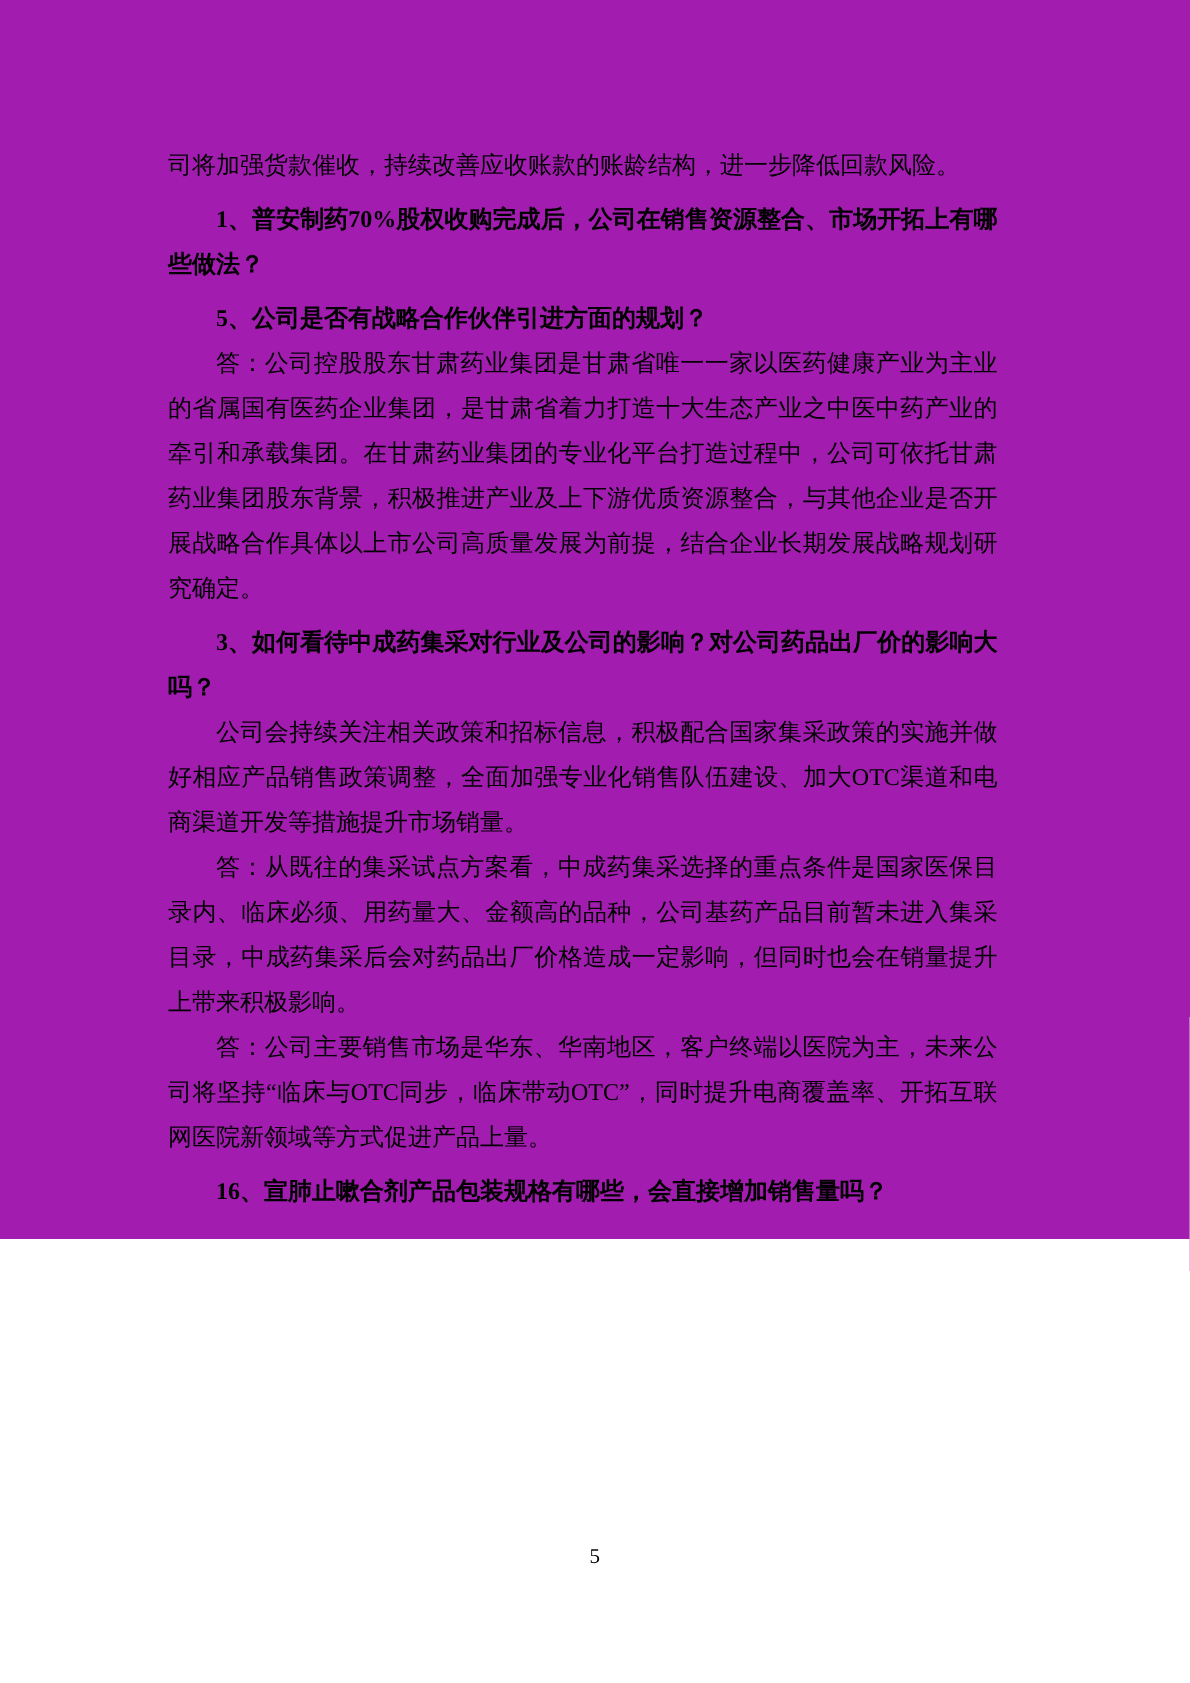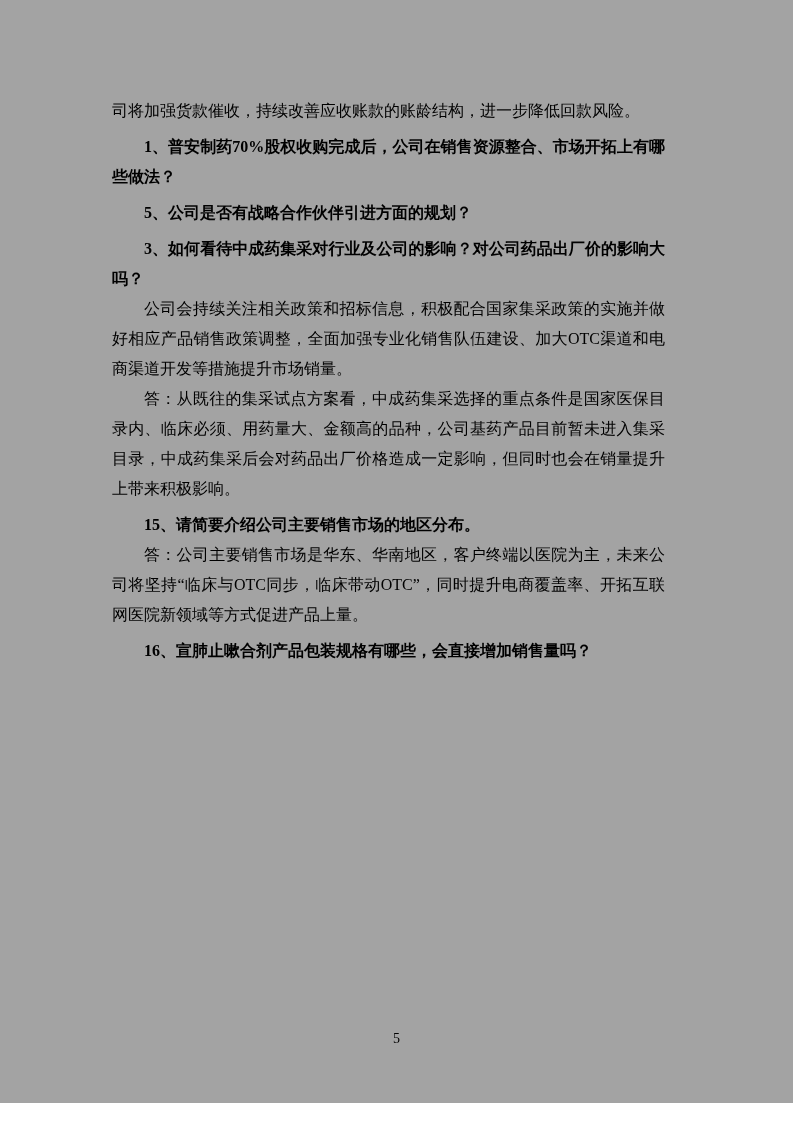--- a/index.html
+++ b/index.html
@@ -12,22 +12,22 @@
     height: 1122px;
     position: relative;
     font-family: "Liberation Serif", serif;
     color: #000000;
     overflow: hidden;
   }
   .page {
     position: absolute;
     left: 0; top: 0;
     width: 793px;
-    height: 1103px;
-    background: #a3a3a3;
+    height: 826px;
+    background: #a21caf;
   }
   .content {
     position: absolute;
     left: 112px;
     top: 96px;
     width: 553px;
     font-size: 16px;
     line-height: 30px;
     text-align: justify;
     text-justify: inter-character;
@@ -56,23 +56,23 @@
   }
 </style>
 </head>
 <body>
 
 <div class="page">
   <div class="content">
     <p class="continuation">司将加强货款催收，持续改善应收账款的账龄结构，进一步降低回款风险。</p>
     <p class="question">1、普安制药70%股权收购完成后，公司在销售资源整合、市场开拓上有哪些做法？</p>
     <p class="question">5、公司是否有战略合作伙伴引进方面的规划？</p>
+    <p class="answer">答：公司控股股东甘肃药业集团是甘肃省唯一一家以医药健康产业为主业的省属国有医药企业集团，是甘肃省着力打造十大生态产业之中医中药产业的牵引和承载集团。在甘肃药业集团的专业化平台打造过程中，公司可依托甘肃药业集团股东背景，积极推进产业及上下游优质资源整合，与其他企业是否开展战略合作具体以上市公司高质量发展为前提，结合企业长期发展战略规划研究确定。</p>
     <p class="question">3、如何看待中成药集采对行业及公司的影响？对公司药品出厂价的影响大吗？</p>
     <p class="answer">公司会持续关注相关政策和招标信息，积极配合国家集采政策的实施并做好相应产品销售政策调整，全面加强专业化销售队伍建设、加大OTC渠道和电商渠道开发等措施提升市场销量。</p>
     <p class="answer">答：从既往的集采试点方案看，中成药集采选择的重点条件是国家医保目录内、临床必须、用药量大、金额高的品种，公司基药产品目前暂未进入集采目录，中成药集采后会对药品出厂价格造成一定影响，但同时也会在销量提升上带来积极影响。</p>
-    <p class="question">15、请简要介绍公司主要销售市场的地区分布。</p>
     <p class="answer">答：公司主要销售市场是华东、华南地区，客户终端以医院为主，未来公司将坚持“临床与OTC同步，临床带动OTC”，同时提升电商覆盖率、开拓互联网医院新领域等方式促进产品上量。</p>
     <p class="question">16、宣肺止嗽合剂产品包装规格有哪些，会直接增加销售量吗？</p>
   </div>
   <div class="page-footer">
     <span>5</span>
   </div>
 </div>
 
 </body></html>

